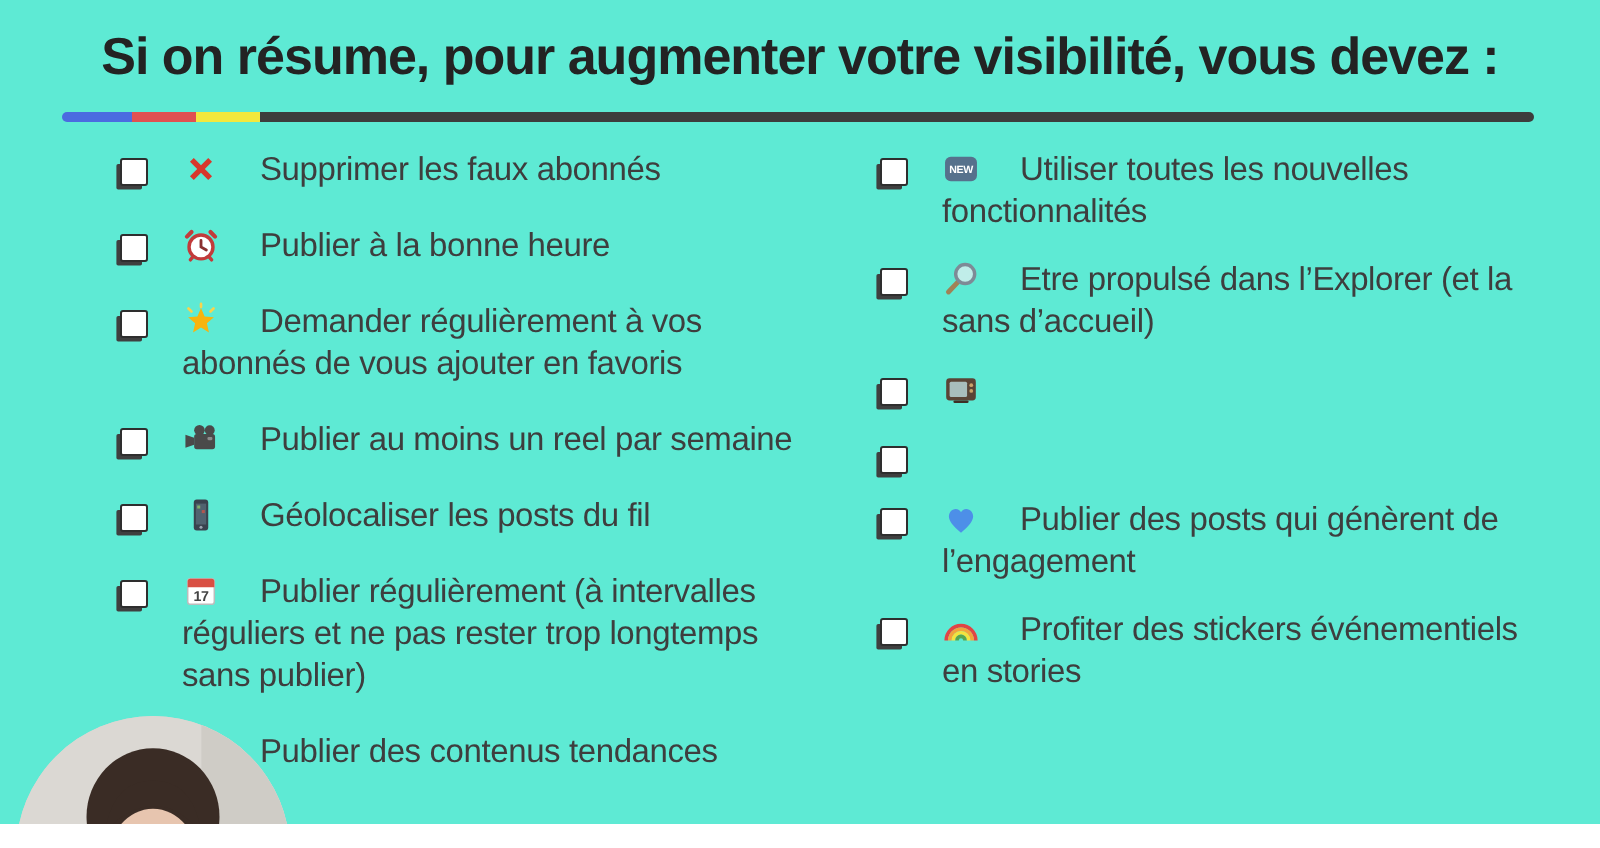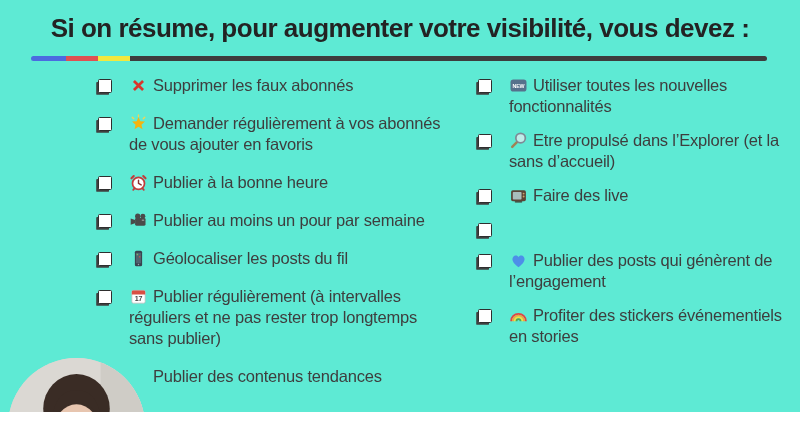--- a/index.html
+++ b/index.html
@@ -10,34 +10,34 @@
   .title{
     position:absolute;top:13px;left:0;width:800px;text-align:center;
     font-size:26px;font-weight:600;letter-spacing:-0.5px;color:#232323;margin:0;
   }
   .rule{position:absolute;top:56px;left:31px;width:736px;height:5px;display:flex;border-radius:3px;overflow:hidden;}
   .rule .seg{height:100%;}
   .seg.b{width:35px;background:#4b6be0;}
   .seg.r{width:32px;background:#e05151;}
   .seg.y{width:32px;background:#f3e83d;}
   .seg.d{flex:1;background:#3d3d3d;}
-  .cols{position:absolute;top:75px;left:0;right:0;display:flex;justify-content:flex-end;}
+  .cols{position:absolute;top:75px;left:0;right:0;display:flex;}
   .col{display:flex;flex-direction:column;}
   .col.left{margin-left:60px;width:345px;}
   .col.right{margin-left:35px;width:322px;}
   .item{display:flex;align-items:flex-start;}
   .col.left .item{margin-bottom:17px;}
   .col.right .item{margin-bottom:13px;}
   .cb{
     flex:none;width:12px;height:12px;margin-top:4px;background:#fff;
     border:1.6px solid #2e2e2e;border-radius:1.5px;
     box-shadow:-2.4px 2.4px 0 -0.6px #3f3f3f;
   }
   .content{margin-left:17px;font-size:16.5px;line-height:21px;letter-spacing:-0.2px;color:#3e3e3e;}
-  .ico{display:inline-block;width:19px;height:19px;vertical-align:-4px;margin-right:5px;}
+  .ico{display:inline-block;width:19px;height:19px;vertical-align:-4px;margin-right:20px;}
   .ico svg{width:19px;height:19px;display:block;}
   .hashglyph{font-weight:600;margin-right:5px;color:#3e3e3e;}
   .webcam{
     position:absolute;left:8px;top:358px;width:137px;height:137px;border-radius:50%;
     overflow:hidden;background:#d9d6d1;
   }
   .webcam svg{width:100%;height:100%;display:block;}
 </style>
 </head>
 <body>
@@ -63,48 +63,48 @@
           <span class="ico"><svg viewBox="0 0 20 20">
                 <path d="M4.2 6.2 L6.2 4.2 L10 8 L13.8 4.2 L15.8 6.2 L12 10 L15.8 13.8 L13.8 15.8 L10 12 L6.2 15.8 L4.2 13.8 L8 10 Z" fill="#d8372c"></path>
               </svg></span><span>Supprimer les faux abonnés</span>
         </div>
       </div>
 
       <div class="item">
         <span class="cb"></span>
         <div class="content">
           <span class="ico"><svg viewBox="0 0 20 20">
-                <path d="M10 3.2 L11.9 7.6 L16.8 8 L13.1 11.2 L14.2 16 L10 13.4 L5.8 16 L6.9 11.2 L3.2 8 L8.1 7.6 Z" fill="#f6b40e"></path>
-                <path d="M3.4 3.4 L5 5 M10 1 V2.6 M16.6 3.4 L15 5" stroke="#f9d34c" stroke-width="1.4" stroke-linecap="round"></path>
-              </svg></span><span>Demander régulièrement à vos abonnés de vous ajouter en favoris</span>
-        </div>
-      </div>
-
-      <div class="item">
-        <span class="cb"></span>
-        <div class="content">
-          <span class="ico"><svg viewBox="0 0 20 20">
                 <path d="M5 3.2 L2.6 5.6 M15 3.2 L17.4 5.6" stroke="#c23b3b" stroke-width="2.2" stroke-linecap="round" fill="none"></path>
                 <circle cx="10" cy="11" r="6.3" fill="#fff" stroke="#c23b3b" stroke-width="1.8"></circle>
                 <path d="M10 7.6 V11 L12.8 12.6" stroke="#8a3030" stroke-width="1.5" stroke-linecap="round" fill="none"></path>
                 <path d="M5.6 16.4 L4.4 17.8 M14.4 16.4 L15.6 17.8" stroke="#c23b3b" stroke-width="1.8" stroke-linecap="round"></path>
               </svg></span><span>Publier à la bonne heure</span>
         </div>
       </div>
 
       <div class="item">
         <span class="cb"></span>
         <div class="content">
           <span class="ico"><svg viewBox="0 0 20 20">
+                <path d="M10 3.2 L11.9 7.6 L16.8 8 L13.1 11.2 L14.2 16 L10 13.4 L5.8 16 L6.9 11.2 L3.2 8 L8.1 7.6 Z" fill="#f6b40e"></path>
+                <path d="M3.4 3.4 L5 5 M10 1 V2.6 M16.6 3.4 L15 5" stroke="#f9d34c" stroke-width="1.4" stroke-linecap="round"></path>
+              </svg></span><span>Demander régulièrement à vos abonnés de vous ajouter en favoris</span>
+        </div>
+      </div>
+
+      <div class="item">
+        <span class="cb"></span>
+        <div class="content">
+          <span class="ico"><svg viewBox="0 0 20 20">
                 <circle cx="9.2" cy="5.4" r="2.8" fill="#4a4a4a"></circle>
                 <circle cx="14.6" cy="5.4" r="2.6" fill="#4a4a4a"></circle>
                 <rect x="6.4" y="7.4" width="11" height="8" rx="1.4" fill="#4a4a4a"></rect>
                 <path d="M6.4 9.4 L1.8 7.8 V14.6 L6.4 13 Z" fill="#4a4a4a"></path>
                 <rect x="13.4" y="9" width="2.6" height="1.6" rx="0.6" fill="#8c8c8c"></rect>
-              </svg></span><span>Publier au moins un pour par semaine</span>
+              </svg></span><span>Publier au moins un reel par semaine</span>
         </div>
       </div>
 
       <div class="item">
         <span class="cb"></span>
         <div class="content">
           <span class="ico"><svg viewBox="0 0 20 20">
                 <rect x="6.2" y="1.8" width="7.6" height="16.4" rx="1.6" fill="#39424e"></rect>
                 <rect x="7.3" y="4" width="5.4" height="11" fill="#50626f"></rect>
                 <rect x="8" y="5" width="1.6" height="1.6" fill="#7fae6a"></rect>
@@ -158,21 +158,21 @@
 
       <div class="item">
         <span class="cb"></span>
         <div class="content">
           <span class="ico"><svg viewBox="0 0 20 20">
                 <rect x="2.2" y="4.4" width="15.6" height="11.6" rx="1.8" fill="#5a4436"></rect>
                 <rect x="4" y="6.2" width="9.2" height="8" rx="0.8" fill="#a8bdbc"></rect>
                 <circle cx="15.4" cy="8" r="1" fill="#c9a36a"></circle>
                 <circle cx="15.4" cy="11" r="1" fill="#c9a36a"></circle>
                 <rect x="6" y="16" width="8" height="1.4" rx="0.7" fill="#3e2f25"></rect>
-              </svg></span><span>Faire des live</span>
+              </svg></span>
         </div>
       </div>
 
 
       <div class="item">
         <span class="cb"></span>
       </div>
 
       <div class="item">
         <span class="cb"></span>

